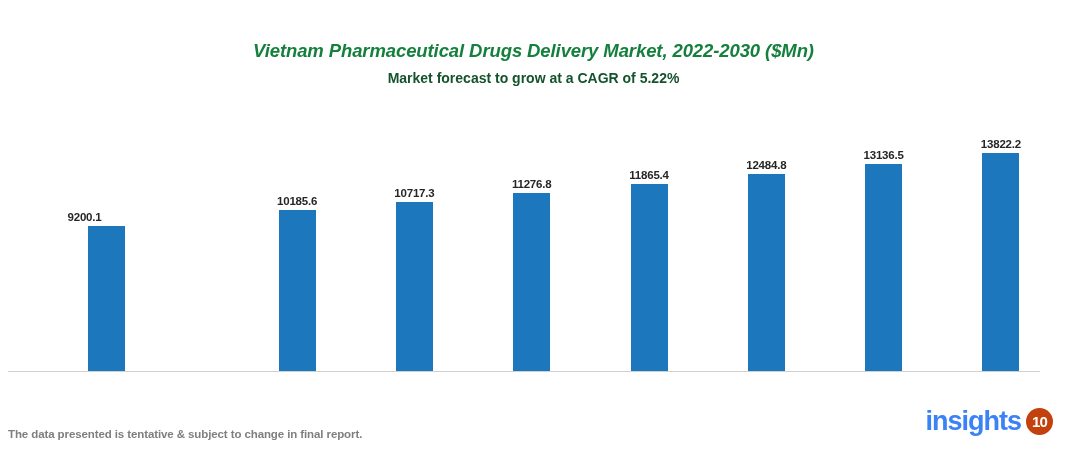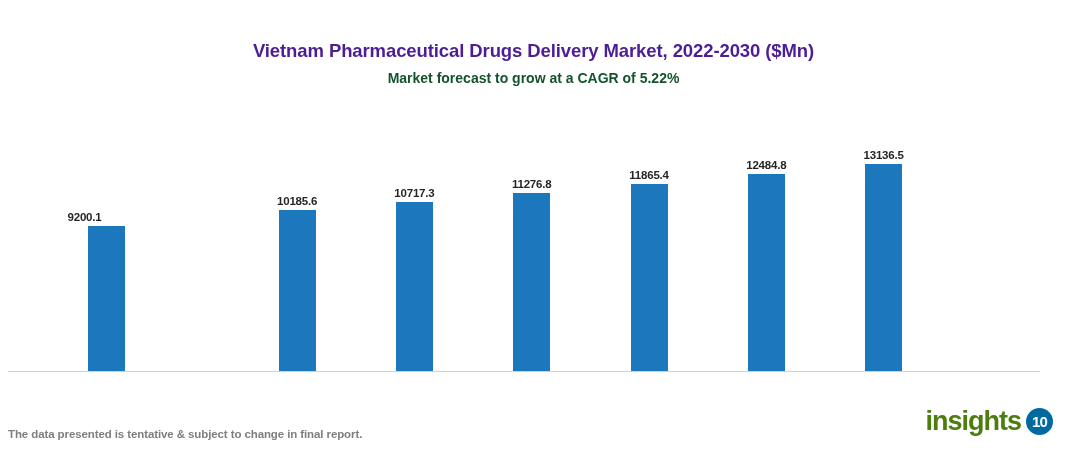--- a/index.html
+++ b/index.html
@@ -24,24 +24,25 @@
   .title-block {
     position: absolute;
     left: 0;
     top: 40px;
     width: 1067px;
     text-align: center;
   }
   .chart-title {
     font-size: 18.5px;
     font-weight: bold;
-    color: #4c1d95;
+    color: #15803d;
     letter-spacing: -0.1px;
     line-height: 22px;
     margin: 0;
+    font-style: italic;
   }
   .chart-subtitle {
     font-size: 14px;
     font-weight: bold;
     color: #14532d;
     line-height: 20px;
     margin: 6px 0 0 0;
   }
 
   
@@ -121,30 +122,30 @@
     position: absolute;
     right: 14px;
     top: 407px;
     display: flex;
     align-items: center;
     gap: 5px;
   }
   .logo-word {
     font-size: 27px;
     font-weight: bold;
-    color: #4d7c0f;
+    color: #3b82f6;
     letter-spacing: -1.0px;
     line-height: 28px;
     text-align: right;
   }
   .logo-badge {
     width: 27px;
     height: 27px;
     border-radius: 50%;
-    background: #0369a1;
+    background: #c2410c;
     color: #ffffff;
     font-size: 15px;
     font-weight: bold;
     display: flex;
     align-items: center;
     justify-content: center;
     letter-spacing: -0.8px;
   }
 </style>
 </head>
@@ -180,20 +181,24 @@
           <div class="bar-rect" style="height: 187.138px; background: rgb(28, 119, 188);"></div>
         </div>
         <div class="bar-group" style="left: 747.8px;">
           <div class="bar-value">12484.8</div>
           <div class="bar-rect" style="height: 196.907px; background: rgb(28, 119, 188);"></div>
         </div>
         <div class="bar-group" style="left: 865.1px;">
           <div class="bar-value">13136.5</div>
           <div class="bar-rect" style="height: 207.185px; background: rgb(28, 119, 188);"></div>
         </div>
+        <div class="bar-group" style="left: 982.4px;">
+          <div class="bar-value">13822.2</div>
+          <div class="bar-rect" style="height: 218px; background: rgb(28, 119, 188);"></div>
+        </div>
       </div>
     <div class="axis-line"></div>
   </div>
 
 
   <div class="disclaimer">The data presented is tentative &amp; subject to change in final report.</div>
 
   <div class="logo">
     <span class="logo-word">insights</span>
     <span class="logo-badge">10</span>

